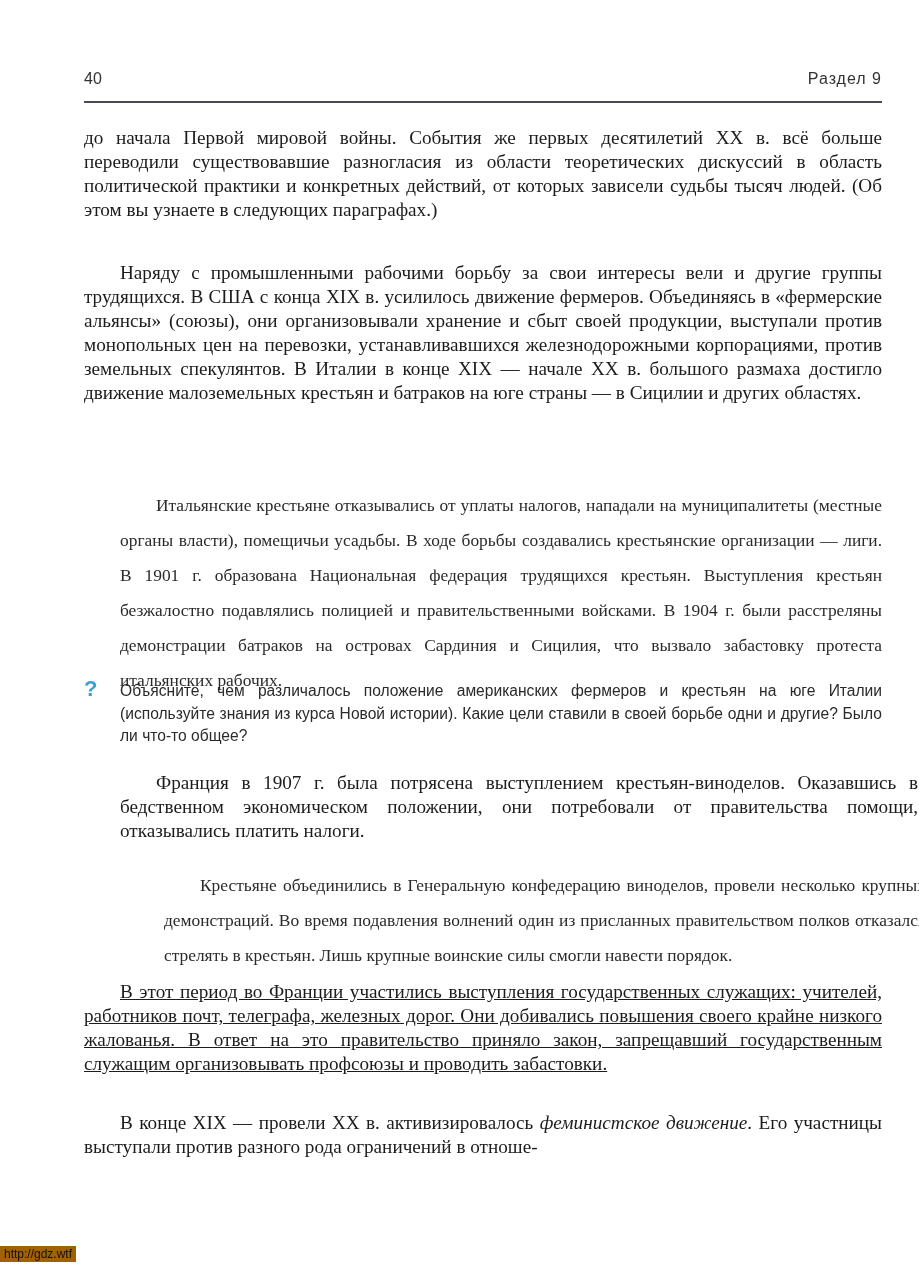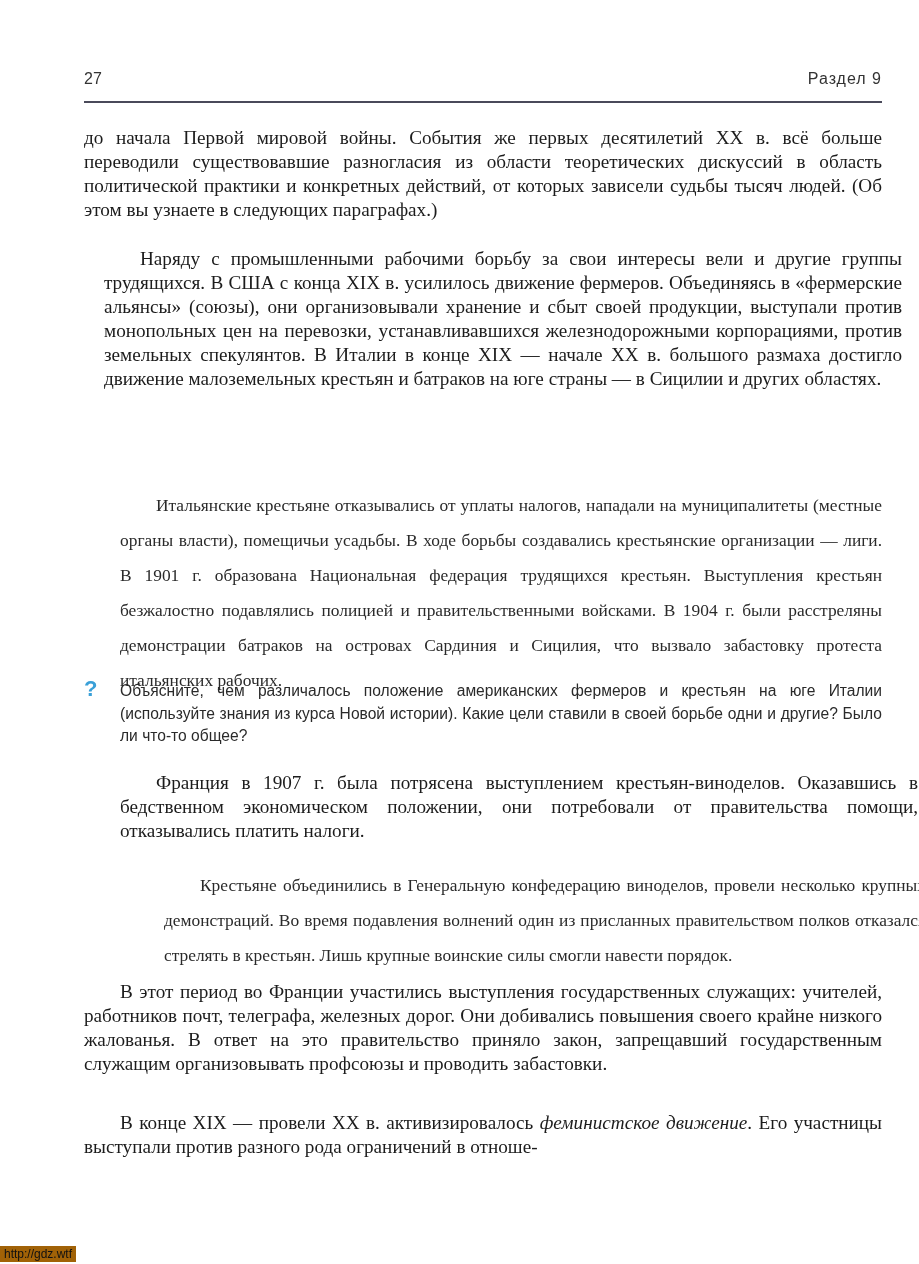--- a/index.html
+++ b/index.html
@@ -16,51 +16,51 @@
   .q { position:absolute; left:84px; width:798px; font-family:"Liberation Sans", sans-serif; font-size:15.6px; line-height:22.5px; color:#2a2a2a; }
   .q .qmark { position:absolute; left:0; top:-2px; color:#3aa0d8; font-weight:bold; font-size:22px; }
   .q .qtext { margin-left:36px; text-align:justify; }
   em { font-style:italic; }
   .watermark { position:absolute; left:0; top:1246px; background:#a16207; font-family:"Liberation Sans", sans-serif; font-size:12px; padding:1px 4px; color:#111; }
 </style>
 </head>
 <body>
 
 <div class="header">
-  <span class="pg">27</span>
+  <span class="pg">40</span>
   <span class="sec">Раздел 9</span>
 </div>
 <div class="rule"></div>
 
 <div class="body-text" style="top:126px;">
   <p>до начала Первой мировой войны. События же первых десятилетий XX в. всё больше переводили существовавшие разногласия из области теоретических дискуссий в область политической практики и конкретных действий, от которых зависели судьбы тысяч людей. (Об этом вы узнаете в следующих параграфах.)</p>
 </div>
 
-<div class="body-text" style="top:247px;margin-left:20px;">
+<div class="body-text" style="top:261px;">
   <p class="indent">Наряду с промышленными рабочими борьбу за свои интересы вели и другие группы трудящихся. В США с конца XIX в. усилилось движение фермеров. Объединяясь в «фермерские альянсы» (союзы), они организовывали хранение и сбыт своей продукции, выступали против монопольных цен на перевозки, устанавливавшихся железнодорожными корпорациями, против земельных спекулянтов. В Италии в конце XIX — начале XX в. большого размаха достигло движение малоземельных крестьян и батраков на юге страны — в Сицилии и других областях.</p>
 </div>
 
 <div class="small" style="top:488px;">
   <p>Итальянские крестьяне отказывались от уплаты налогов, нападали на муниципалитеты (местные органы власти), помещичьи усадьбы. В ходе борьбы создавались крестьянские организации — лиги. В 1901 г. образована Национальная федерация трудящихся крестьян. Выступления крестьян безжалостно подавлялись полицией и правительственными войсками. В 1904 г. были расстреляны демонстрации батраков на островах Сардиния и Сицилия, что вызвало забастовку протеста итальянских рабочих.</p>
 </div>
 
 <div class="q" style="top:680px;">
   <span class="qmark">?</span>
   <div class="qtext">Объясните, чем различалось положение американских фермеров и крестьян на юге Италии (используйте знания из курса Новой истории). Какие цели ставили в своей борьбе одни и другие? Было ли что-то общее?</div>
 </div>
 
 <div class="body-text" style="top:771px;margin-left:36px;">
   <p class="indent">Франция в 1907 г. была потрясена выступлением крестьян-виноделов. Оказавшись в бедственном экономическом положении, они потребовали от правительства помощи, отказывались платить налоги.</p>
 </div>
 
 <div class="small" style="top:868px;margin-left:44px;">
   <p>Крестьяне объединились в Генеральную конфедерацию виноделов, провели несколько крупных демонстраций. Во время подавления волнений один из присланных правительством полков отказался стрелять в крестьян. Лишь крупные воинские силы смогли навести порядок.</p>
 </div>
 
-<div class="body-text" style="top:980px;">
+<div class="body-text" style="top:980px;text-decoration:underline;">
   <p class="indent">В этот период во Франции участились выступления государственных служащих: учителей, работников почт, телеграфа, железных дорог. Они добивались повышения своего крайне низкого жалованья. В ответ на это правительство приняло закон, запрещавший государственным служащим организовывать профсоюзы и проводить забастовки.</p>
 </div>
 
 <div class="body-text" style="top:1111px;">
   <p class="indent"><span>В конце XIX — провели XX в. активизировалось </span><em>феминистское движение</em><span>. Его участницы выступали против разного рода ограничений в отноше-</span></p>
 </div>
 
 <div class="watermark">http://gdz.wtf</div>
 
 </body></html>

